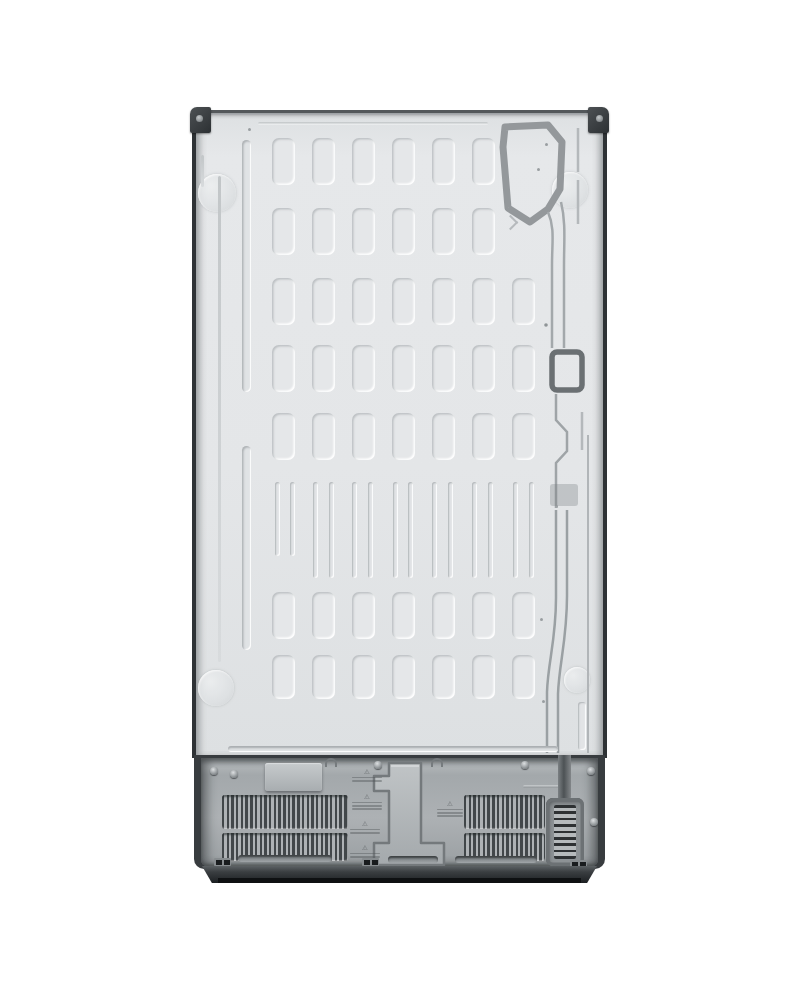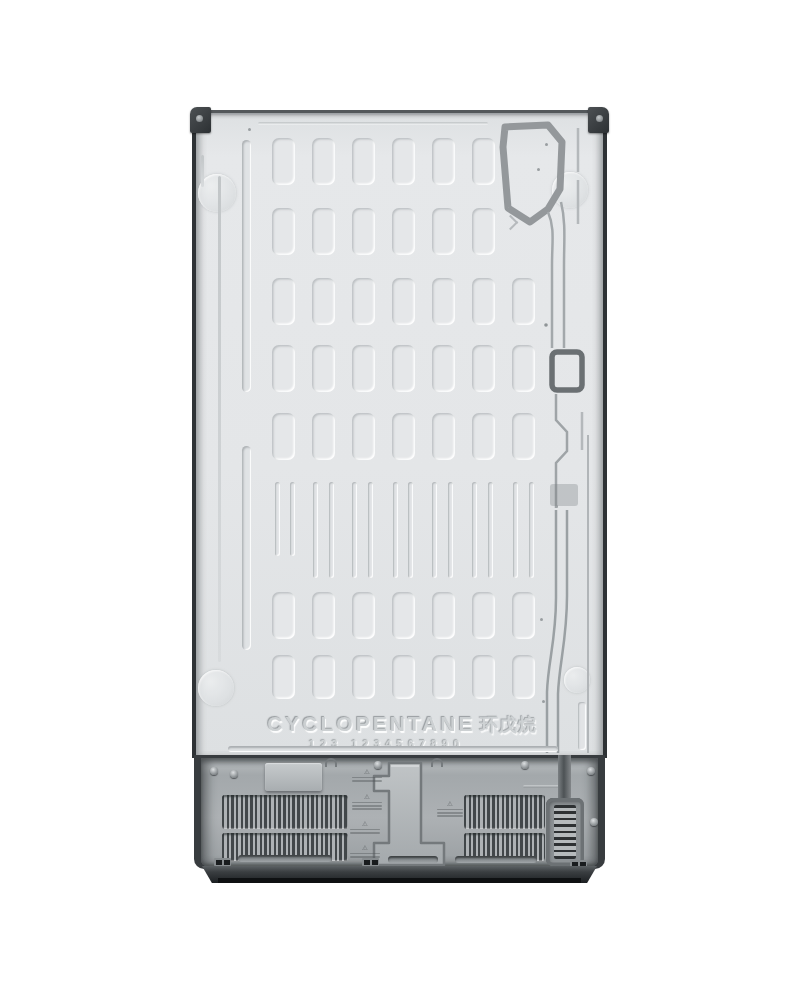--- a/index.html
+++ b/index.html
@@ -257,27 +257,20 @@
       <rect x="60" y="232" width="30" height="38" rx="5" fill="none" stroke="#6b7073" stroke-width="5.5"></rect>
       <path d="M64,274 L64,300 L75,312 L75,331 L64,343 L64,388" fill="none" stroke="#9fa4a7" stroke-width="2.5"></path>
       <rect x="58" y="364" width="28" height="22" rx="3" fill="rgba(118,123,126,0.32)"></rect>
       <path d="M64,390 L64,478 C64,520 56,542 55,572 L55,633" fill="none" stroke="#9aa0a3" stroke-width="2.5"></path>
       <path d="M75,390 L75,476 C75,520 67,544 66,574 L66,633" fill="none" stroke="#9aa0a3" stroke-width="2.5"></path>
       <path d="M86,8 L86,52 M86,60 L86,104 M90,292 L90,330" stroke="#b4b8bb" stroke-width="2.5" fill="none"></path>
       <path d="M96,315 L96,633" stroke="#b1b5b8" stroke-width="2" fill="none"></path>
       <circle cx="54" cy="205" r="1.8" fill="#8f9497"></circle>
     </svg>
 
-    <div class="emboss-row" style="left:45px;top:602px;width:330px">
-      <span class="emboss-word">CYCLOPENTANE</span>
-      <span class="emboss-word emboss-cn">环戊烷</span>
-    </div>
-    <div class="emboss-row" style="left:45px;top:624px;width:300px">
-      <span class="emboss-digits">123 1234567890</span>
-    </div>
     <div class="flange-bar" style="left:36px;top:636px;width:330px"></div>
 
     <div class="lower-walls"></div>
     <div class="comp"></div>
 
     <div class="plateau" style="left:73px;top:653px;width:57px;height:28px"></div>
     <div class="hook" style="left:133px;top:648px"></div>
     <div class="hook" style="left:239px;top:648px"></div>
     <div class="ridge" style="left:331px;top:675px;width:37px"></div>
 

